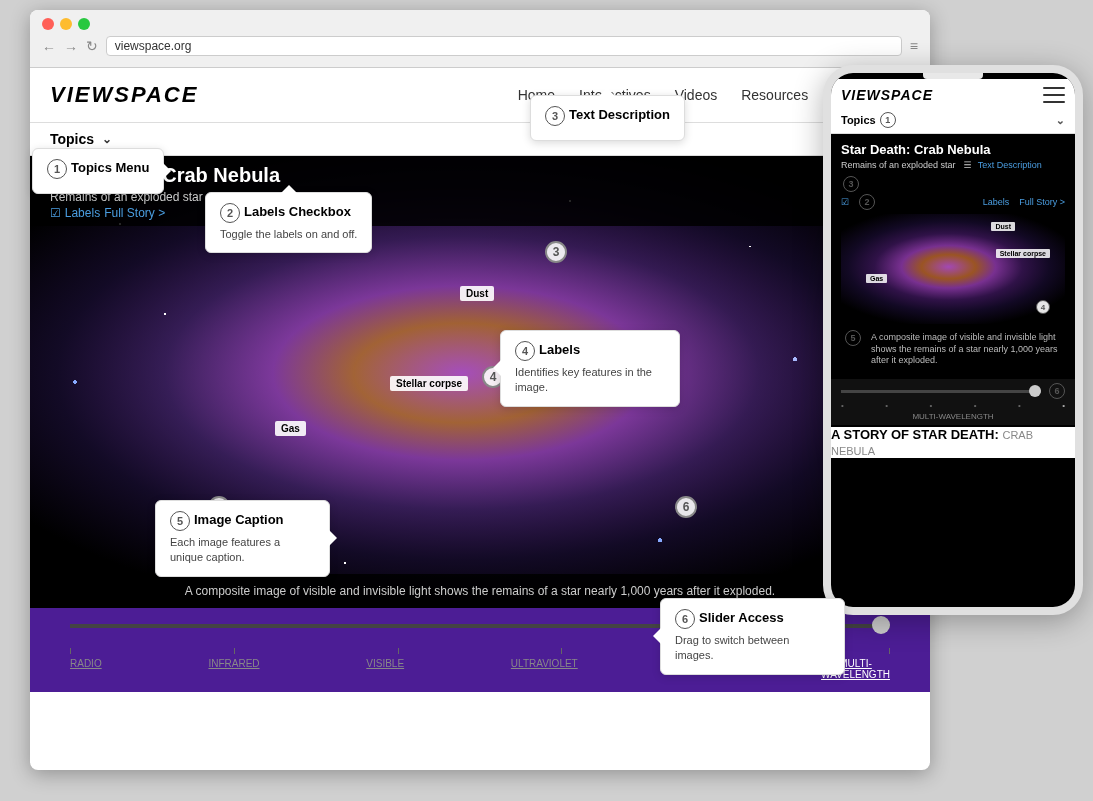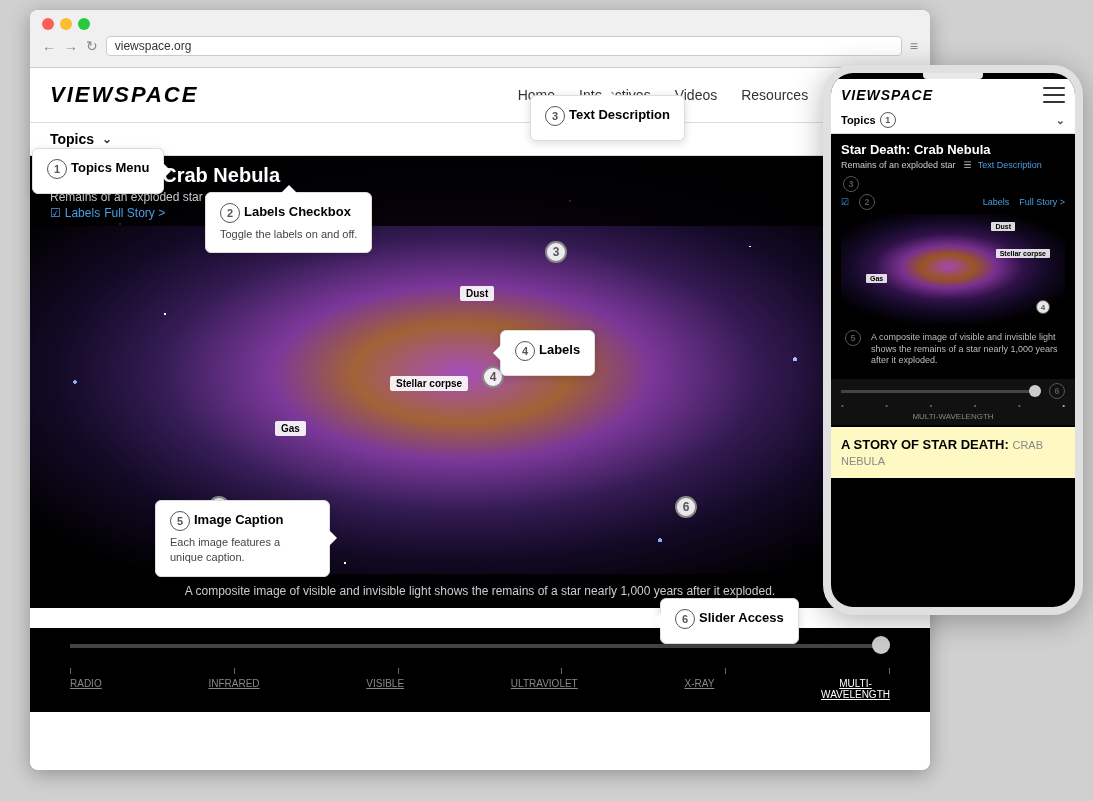--- a/index.html
+++ b/index.html
@@ -231,24 +231,23 @@
       text-align: center;
     }
 
     .caption-text {
       color: #ccc;
       font-size: 12px;
     }
 
     
     .slider-section {
-      background: #000000;
+      background: #4c1d95;
       padding: 8px 20px 12px;
       position: relative;
-      margin-top: 20px;
     }
 
     .slider-track {
       position: relative;
       height: 4px;
       background: #444;
       margin: 8px 20px 20px;
     }
 
     .slider-handle {
@@ -552,22 +551,21 @@
     }
 
     .phone-wavelength-label {
       color: #888;
       font-size: 8px;
       text-align: center;
       margin-top: 2px;
     }
 
     .phone-story-section {
-      background: #fef9c3;
-      padding: 10px;
+      background: #ffffff;
       margin-top: 2px;
     }
 
     .phone-story-title {
       font-size: 13px;
       font-weight: bold;
       color: #000;
       line-height: 1.2;
     }
 
@@ -708,35 +706,37 @@
     <span class="callout-number">3</span>
     <span class="callout-title">Text Description</span>
   </div>
 </div>
 
 <div class="callout callout-tail-left" style="top: 330px; left: 500px; max-width: 180px;">
   <div class="callout-header">
     <span class="callout-number">4</span>
     <span class="callout-title">Labels</span>
   </div>
+  <div class="callout-body">Identifies key features in the image.</div>
 </div>
 
 <div class="callout callout-tail-right" style="top: 500px; left: 155px; max-width: 175px;">
   <div class="callout-header">
     <span class="callout-number">5</span>
     <span class="callout-title">Image Caption</span>
   </div>
   <div class="callout-body">Each image features a unique caption.</div>
 </div>
 
 <div class="callout callout-tail-left" style="top: 598px; left: 660px; max-width: 185px;">
   <div class="callout-header">
     <span class="callout-number">6</span>
     <span class="callout-title">Slider Access</span>
   </div>
+  <div class="callout-body">Drag to switch between images.</div>
 </div>
 
 <div class="phone-mockup" style="position: absolute; top: 65px; right: 10px; width: 260px; height: 550px;">
   <div class="phone-inner">
 
     <div style="background: #e8e8e8; height: 6px; width: 60px; margin: 0 auto; border-radius: 0 0 4px 4px;"></div>
 
     <div class="phone-header">
       <span class="phone-logo">VIEWSPACE</span>
       <div class="phone-menu-btn">

